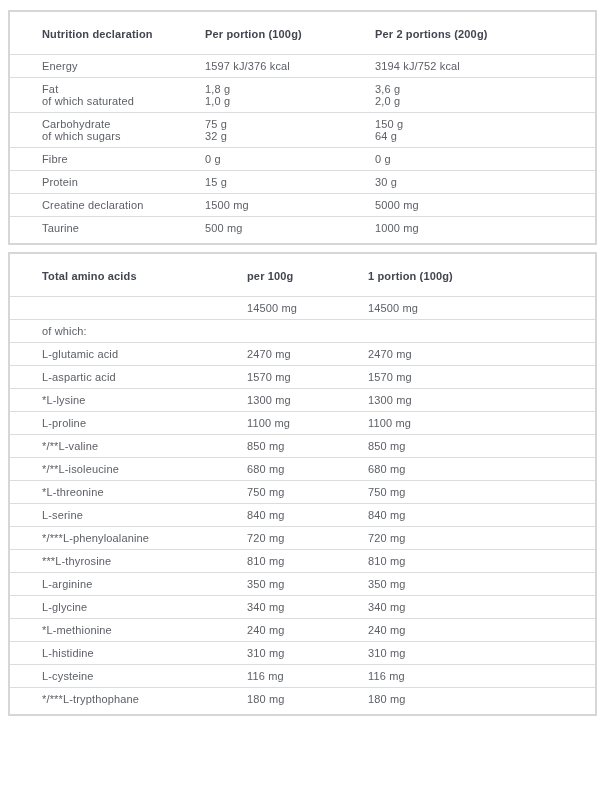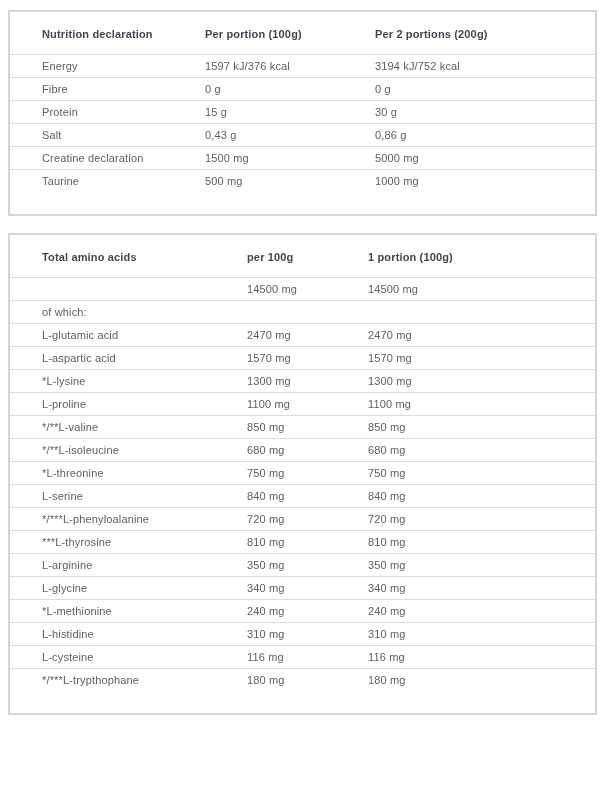--- a/index.html
+++ b/index.html
@@ -13,24 +13,24 @@
   .page {
     box-sizing: border-box;
     width: 605px;
     padding: 10px 8px 0 8px;
   }
   .card {
     box-sizing: border-box;
     width: 589px;
     border: 2px solid #d6d6d6;
     background: #ffffff;
-    padding-bottom: 22px;
+    padding-bottom: 4px;
   }
   .card + .card {
-    margin-top: 17px;
+    margin-top: 7px;
   }
   table {
     width: 100%;
     border-collapse: collapse;
     table-layout: fixed;
     font-size: 11px;
     color: #5c6066;
     letter-spacing: 0.15px;
   }
   th {
@@ -83,49 +83,66 @@
             </td>
             <td>
               <div>1597 kJ/376 kcal</div>
             </td>
             <td>
               <div>3194 kJ/752 kcal</div>
             </td>
           </tr>
           <tr>
             <td>
+              <div>Fat</div>
+              <div>of which saturated</div>
+            </td>
+            <td>
+              <div>1,8 g</div>
+              <div>1,0 g</div>
+            </td>
+            <td>
+              <div>3,6 g</div>
+              <div>2,0 g</div>
+            </td>
+          </tr>
+          <tr>
+            <td>
+              <div>Carbohydrate</div>
+              <div>of which sugars</div>
+            </td>
+            <td>
+              <div>75 g</div>
+              <div>32 g</div>
+            </td>
+            <td>
+              <div>150 g</div>
+              <div>64 g</div>
+            </td>
+          </tr>
+          <tr>
+            <td>
               <div>Fibre</div>
             </td>
             <td>
               <div>0 g</div>
             </td>
             <td>
               <div>0 g</div>
             </td>
           </tr>
           <tr>
             <td>
               <div>Protein</div>
             </td>
             <td>
               <div>15 g</div>
             </td>
             <td>
               <div>30 g</div>
-            </td>
-          </tr>
-          <tr>
-            <td>
-              <div>Salt</div>
-            </td>
-            <td>
-              <div>0,43 g</div>
-            </td>
-            <td>
-              <div>0,86 g</div>
             </td>
           </tr>
           <tr>
             <td>
               <div>Creatine declaration</div>
             </td>
             <td>
               <div>1500 mg</div>
             </td>
             <td>

